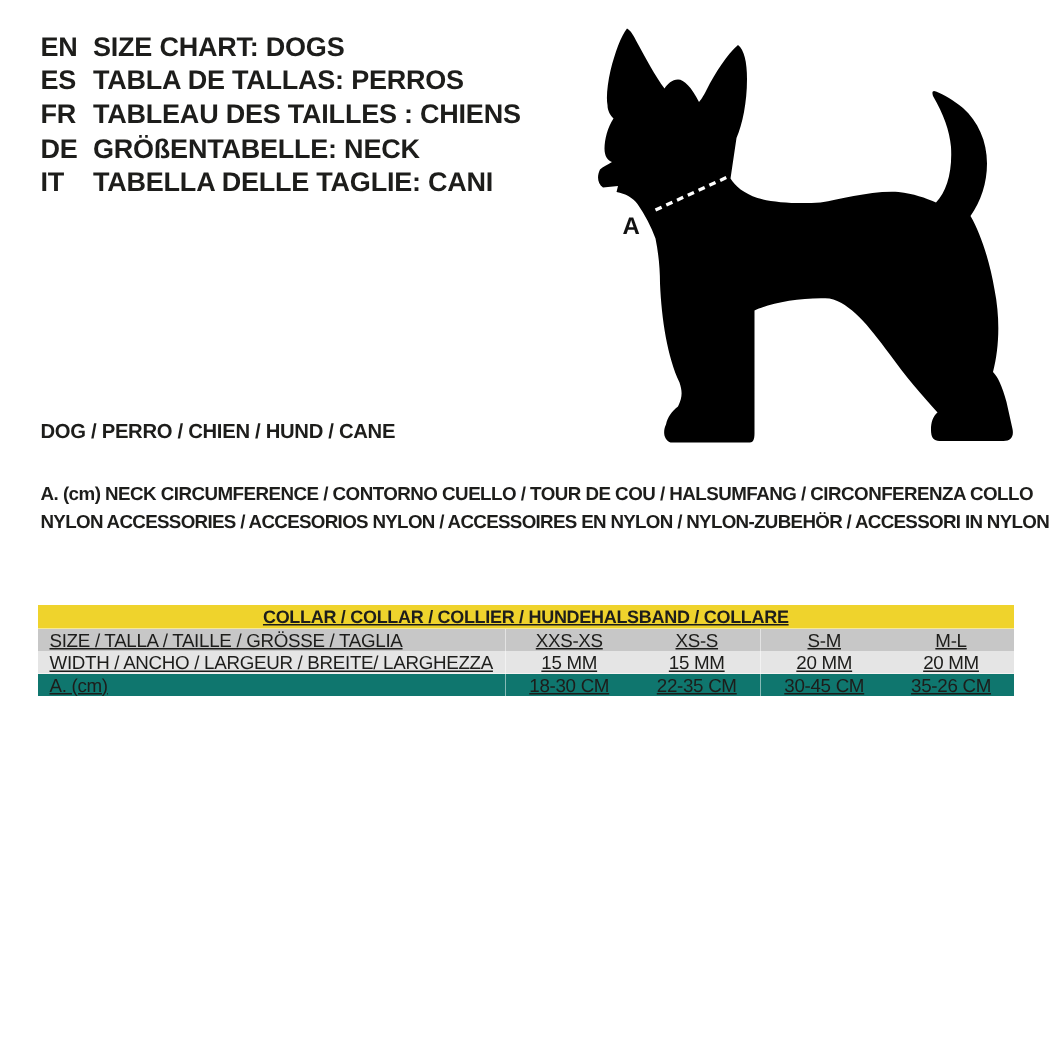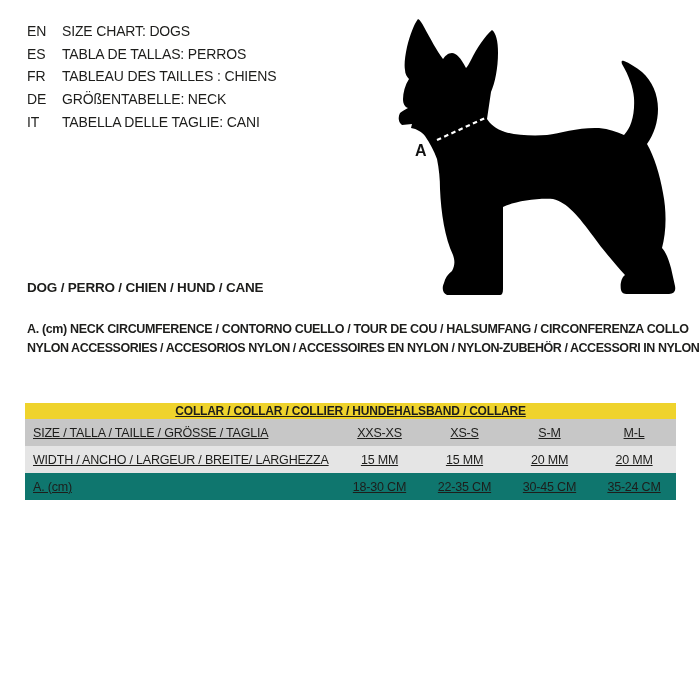--- a/index.html
+++ b/index.html
@@ -4,21 +4,21 @@
 <style>
   html,body{margin:0;padding:0;}
   body{
     width:700px;height:700px;background:#ffffff;
     font-family:"Liberation Sans",sans-serif;color:#1d1d1b;
     -webkit-font-smoothing:antialiased;
   }
   .page{position:relative;width:700px;height:700px;background:#fff;overflow:hidden;}
 
   
-  .langs{position:absolute;left:27px;top:20px;font-size:14px;font-weight:400;letter-spacing:-0.15px;}
+  .langs{position:absolute;left:27px;top:20px;font-size:18px;font-weight:700;letter-spacing:-0.15px;}
   .lang-row{display:flex;height:22.6px;align-items:center;}
   .lang-code{width:35px;flex:0 0 35px;}
 
   
   .dog{position:absolute;left:395px;top:3px;width:300px;height:300px;}
 
   
   .caption{position:absolute;left:27px;top:280px;font-size:13.5px;font-weight:600;letter-spacing:-0.2px;white-space:nowrap;text-align:center;}
   .note1{position:absolute;left:27px;top:322px;font-size:12.5px;font-weight:700;letter-spacing:-0.35px;white-space:nowrap;}
   .note2{position:absolute;left:27px;top:341px;font-size:12.5px;font-weight:700;letter-spacing:-0.45px;white-space:nowrap;}
@@ -27,21 +27,21 @@
   table.sizes{
     position:absolute;left:25px;top:403px;width:651px;
     border-collapse:collapse;table-layout:fixed;
     font-size:12.5px;letter-spacing:-0.2px;color:#1d1d1b;text-decoration:underline;
   }
   table.sizes td{padding:0;vertical-align:middle;overflow:hidden;white-space:nowrap;}
   .t-head td{
     background:#efd32c;font-weight:700;text-align:center;
     height:16px;font-size:12px;letter-spacing:-0.2px;
   }
-  .t-row td{height:27px;}
+  .t-row td{height:15px;}
   .t-row .lbl{text-align:left;padding-left:8px;}
   .t-row .val{text-align:center;}
   .shade-a{background:#c7c7c7;}
   .shade-b{background:#e5e5e5;}
   .shade-c{background:#0f766e;}
 </style>
 </head>
 <body>
 
 <div class="page">
@@ -155,18 +155,18 @@
         <td class="val">15 MM</td>
         <td class="val">15 MM</td>
         <td class="val">20 MM</td>
         <td class="val">20 MM</td>
       </tr>
       <tr class="t-row shade-c">
         <td class="lbl">A. (cm)</td>
         <td class="val">18-30 CM</td>
         <td class="val">22-35 CM</td>
         <td class="val">30-45 CM</td>
-        <td class="val">35-24 CM</td>
+        <td class="val">35-26 CM</td>
       </tr>
     </tbody>
   </table>
 
 </div>
 
 </body></html>

